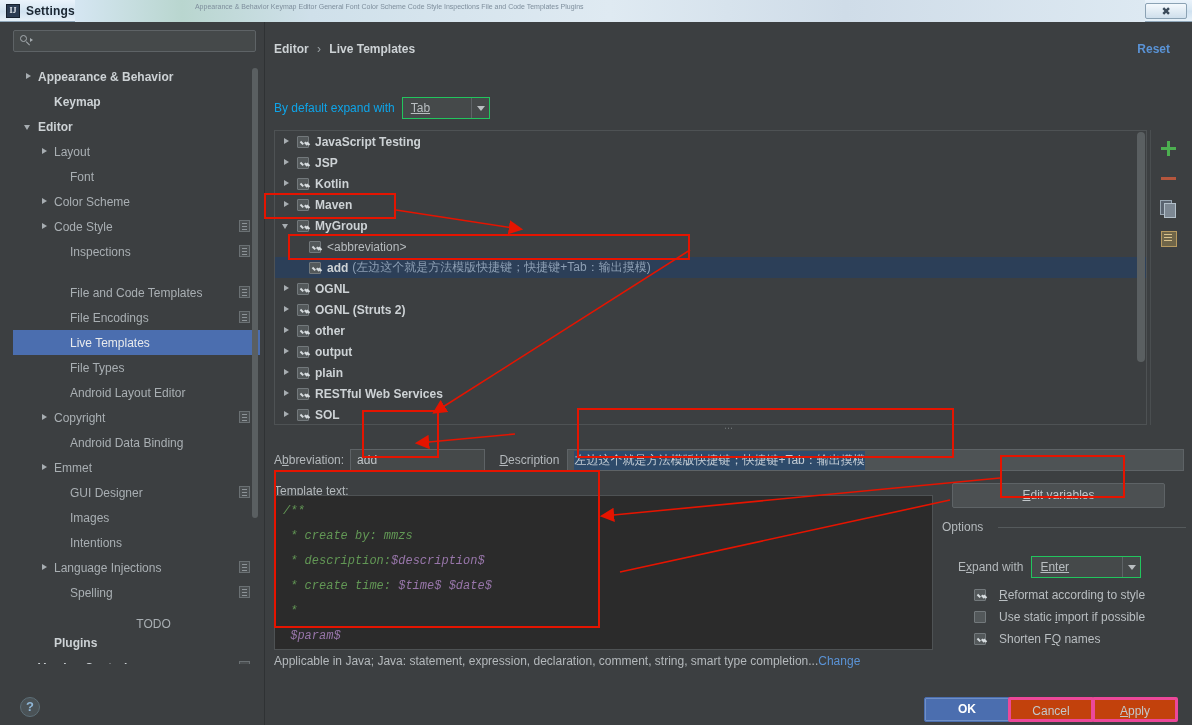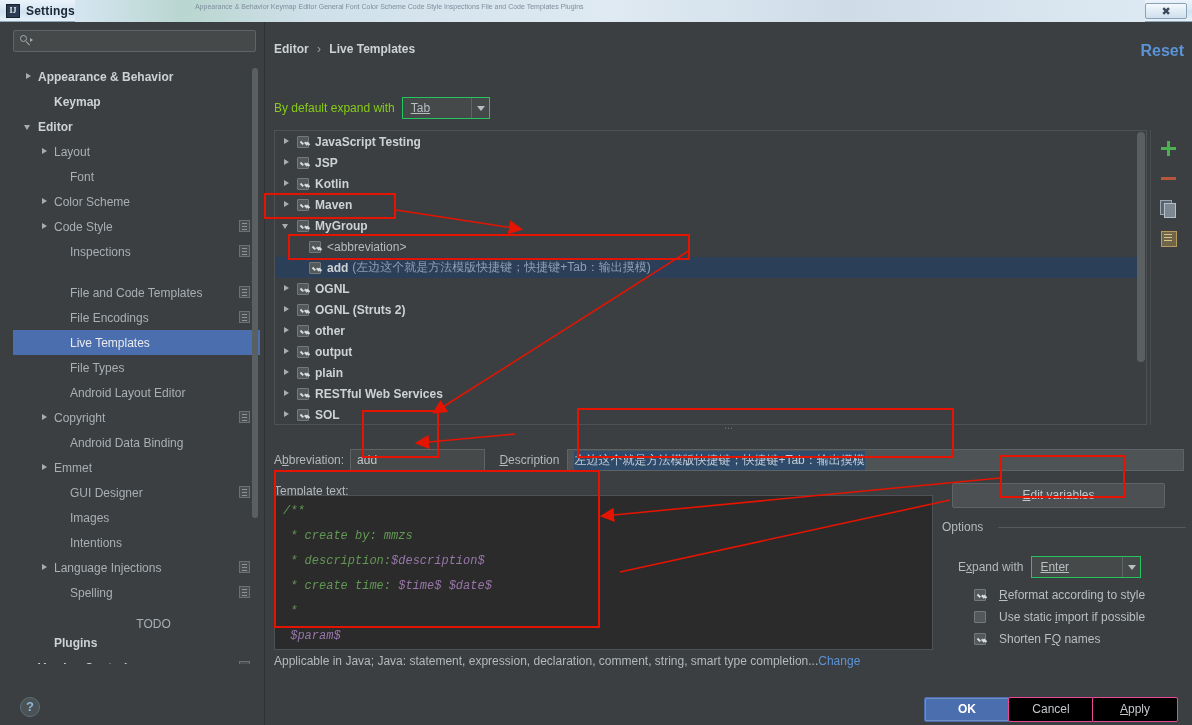--- a/index.html
+++ b/index.html
@@ -114,26 +114,26 @@
   
   #vdiv{ position:absolute; left:264px; top:0; width:1px; height:703px; background:#2f3234; }
 
   
   #right{ position:absolute; left:266px; top:0; width:926px; height:703px; }
   #crumbs{
     position:absolute; left:8px; top:20px; font-size:12px; font-weight:bold; color:#cdd2d5;
   }
   #crumbs .sep{ color:#9aa0a4; font-weight:normal; padding:0 5px; }
   #reset{
-    position:absolute; right:8px; top:20px; font-size:16px; color:#5a93d6; font-weight:bold;
+    position:absolute; right:22px; top:20px; font-size:12px; color:#5a93d6; font-weight:bold;
   }
   #expandrow{
     position:absolute; left:8px; top:75px; display:flex; align-items:center; gap:7px;
   }
-  #expandrow .lbl{ color:#84cc16; font-size:12px; }
+  #expandrow .lbl{ color:#0ea5e9; font-size:12px; }
   .combo{
     height:22px;background:#45494a;border:1px solid #22c55e;display:flex;align-items:center;
     color:#b9bec1;font-size:12px;text-decoration:underline;
   }
   .combo .val{ padding:0 8px; flex:1; }
   .combo .arrowbtn{
     width:18px;height:20px;border-left:1px solid #5e6366;position:relative;background:#45494a;
   }
   .combo .arrowbtn:after{
     content:"";position:absolute;left:5px;top:8px;width:0;height:0;
@@ -247,21 +247,21 @@
   #applic{
     position:absolute; left:8px; top:632px; width:910px; height:16px;
     color:#b4b9bc; font-size:12px; white-space:nowrap;
   }
   #applic .chg{ color:#5a93d6; }
 
   
   #bottombar{ position:absolute; left:0; top:672px; width:943px; height:31px; }
   .btn{
     position:absolute; height:25px; width:86px;
-    background:#000000;border:1px solid #ec4899;border-radius:2px;
+    background:#c2410c;border:3px solid #ec4899;border-radius:2px;
     color:#c3c8cb;font-size:12px;text-align:center;line-height:23px;
   }
   .btn.primary{
     background:#4b6eaf;border:1px solid #4b6eaf;color:#ffffff;font-weight:bold;
     box-shadow:inset 0 0 0 1px #6f8fc6;
   }
   .btn u{ text-decoration:underline; }
 
   
   #anno{ position:absolute;left:0;top:0;width:1192px;height:725px;pointer-events:none; }

